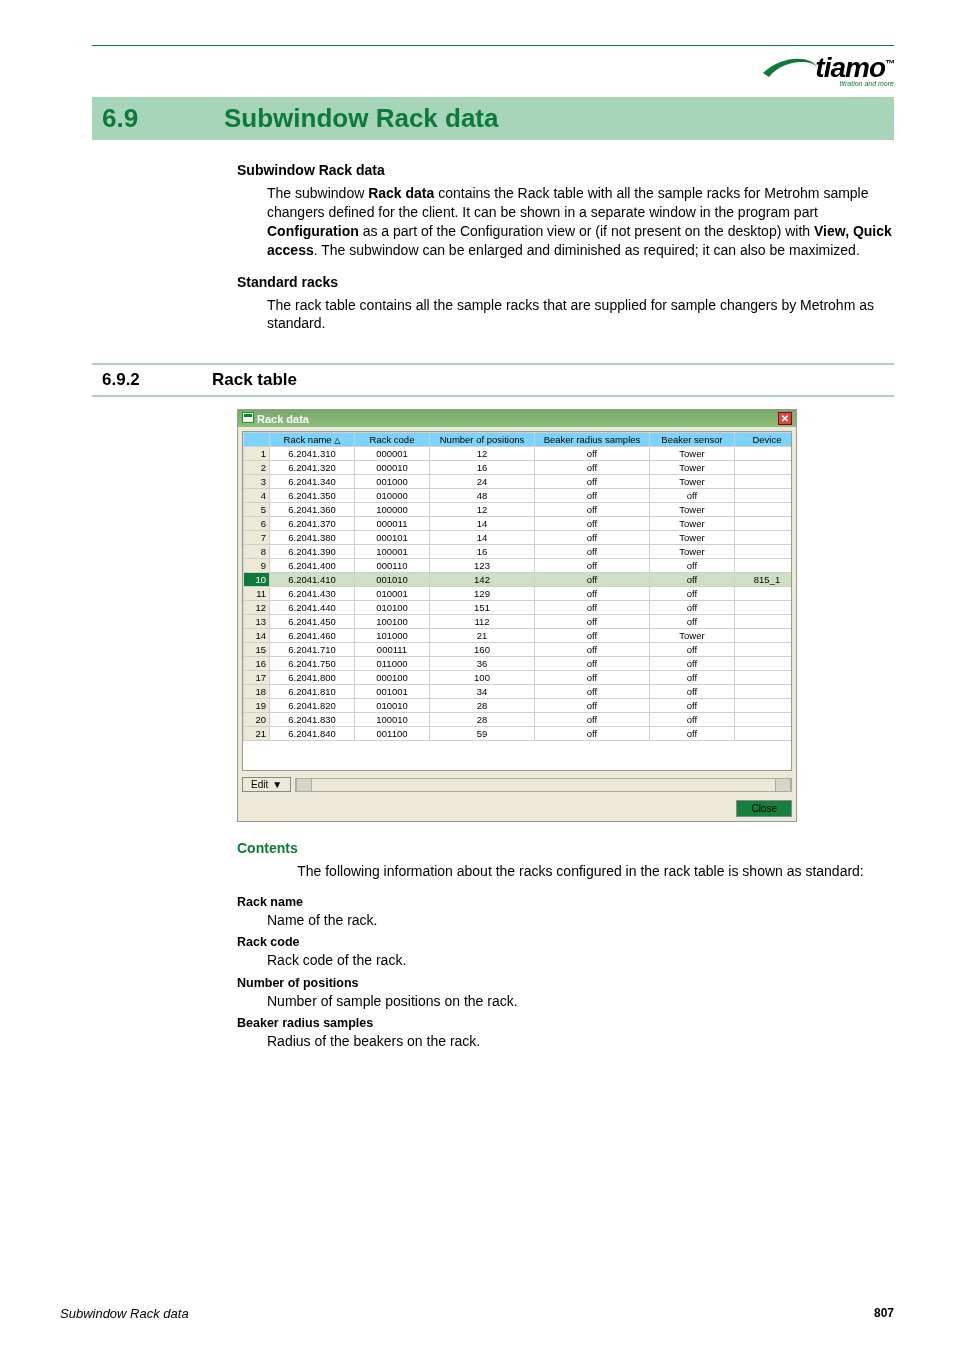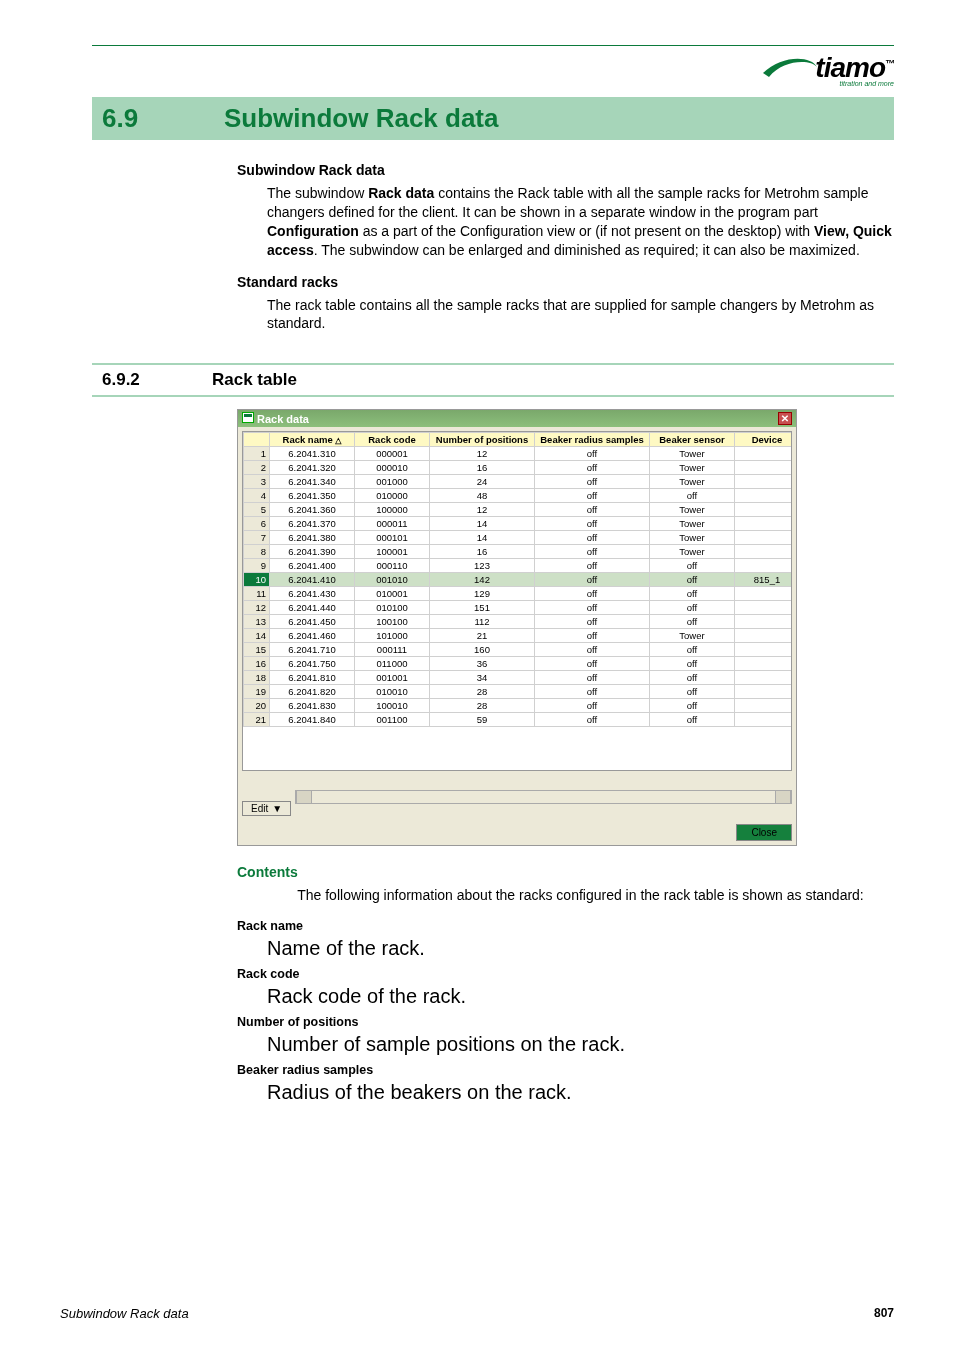--- a/index.html
+++ b/index.html
@@ -110,21 +110,21 @@
   }
   .para b { font-weight: bold; }
   .def-term {
     margin-left: 0;
     font-size: 12.5px;
     font-weight: bold;
     margin-top: 6px;
   }
   .def-body {
     margin-left: 30px;
-    font-size: 20px;
+    font-size: 14px;
     line-height: 1.3;
     margin-top: 2px;
   }
   
   .screenshot {
     margin-left: 145px;
     margin-top: 12px;
     border: 1px solid #999;
     width: 560px;
     background: #ece9d8;
@@ -160,22 +160,22 @@
   .ss-table th, .ss-table td {
     border: 1px solid #d0d0d0;
     padding: 1px 3px;
     text-align: center;
     white-space: nowrap;
     overflow: hidden;
     font-size: 9.5px;
     color:#000;
   }
   .ss-table th {
-    background: #fef9c3;
-    font-weight: bold;
+    background: #7dd3fc;
+    font-weight: normal;
   }
   .ss-table td.rownum {
     background: #ece9d8;
     text-align: right;
     width: 24px;
   }
   .ss-table td.rackname { text-align: center; }
   .row-sel td { background: #cde0c6 !important; }
   .row-sel td.rownum { background:#0b7a3b !important; color:#fff; position:relative;}
   .row-sel td.rownum::before{
@@ -195,21 +195,20 @@
     align-items:center;
     padding: 2px 4px 4px 4px;
   }
   .ss-edit {
     border:1px solid #888;
     background:#ece9d8;
     padding:1px 8px;
     display:inline-flex;
     align-items:center;
     gap:4px;
-    margin-top:24px;
   }
   .ss-scroll{
     flex:1; height:14px; margin-left:4px;
     background:#ece9d8; border:1px solid #aaa;
     position:relative;
   }
   .ss-scroll::before, .ss-scroll::after{
     content:""; position:absolute; top:0; width:14px; height:100%;
     background:#d8d5c4; border-left:1px solid #aaa; border-right:1px solid #aaa;
   }
@@ -453,20 +452,29 @@
             <tr>
               <td class="rownum">16</td>
               <td class="rackname">6.2041.750</td>
               <td>011000</td>
               <td>36</td>
               <td>off</td>
               <td>off</td>
               <td class="rackname"></td>
             </tr>
             <tr>
+              <td class="rownum">17</td>
+              <td class="rackname">6.2041.800</td>
+              <td>000100</td>
+              <td>100</td>
+              <td>off</td>
+              <td>off</td>
+              <td class="rackname"></td>
+            </tr>
+            <tr>
               <td class="rownum">18</td>
               <td class="rackname">6.2041.810</td>
               <td>001001</td>
               <td>34</td>
               <td>off</td>
               <td>off</td>
               <td class="rackname"></td>
             </tr>
             <tr>
               <td class="rownum">19</td>

